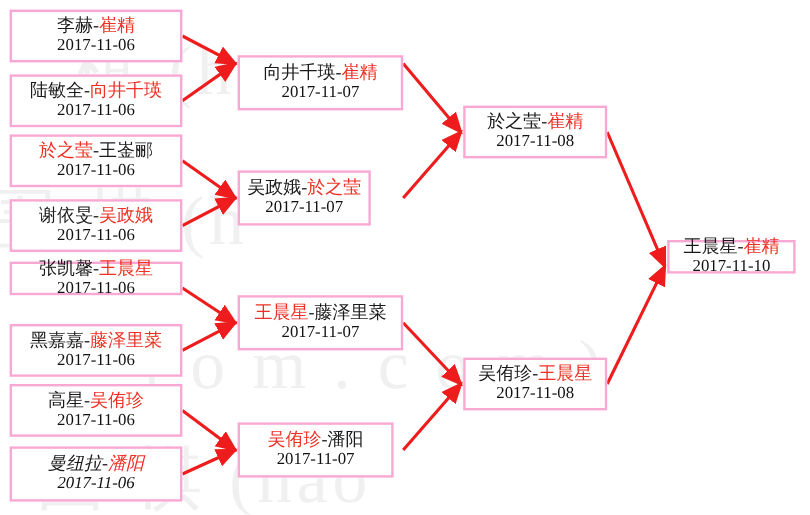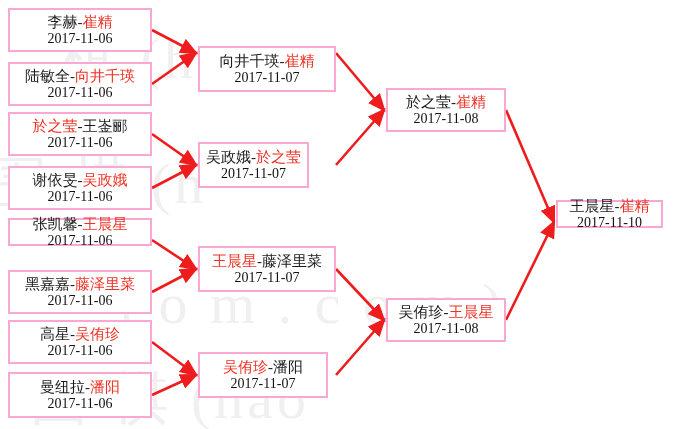--- a/index.html
+++ b/index.html
@@ -121,21 +121,21 @@
     <div class="date">2017-11-06</div>
   </div>
   <div class="match" style="left:8px;top:270px;width:144px;height:44px;">
     <div class="players"><span class="l">黑嘉嘉</span><span class="sep">-</span><span class="w">藤泽里菜</span></div>
     <div class="date">2017-11-06</div>
   </div>
   <div class="match" style="left:8px;top:320px;width:144px;height:44px;">
     <div class="players"><span class="l">高星</span><span class="sep">-</span><span class="w">吴侑珍</span></div>
     <div class="date">2017-11-06</div>
   </div>
-  <div class="match" style="left:8px;top:372px;width:144px;height:46px;">
+  <div class="match" style="left:8px;top:372px;width:144px;height:46px;font-style:italic;">
     <div class="players"><span class="l">曼纽拉</span><span class="sep">-</span><span class="w">潘阳</span></div>
     <div class="date">2017-11-06</div>
   </div>
 
   <div class="match" style="left:198px;top:46px;width:138px;height:46px;">
     <div class="players"><span class="l">向井千瑛</span><span class="sep">-</span><span class="w">崔精</span></div>
     <div class="date">2017-11-07</div>
   </div>
   <div class="match" style="left:198px;top:142px;width:111px;height:46px;">
     <div class="players"><span class="l">吴政娥</span><span class="sep">-</span><span class="w">於之莹</span></div>

